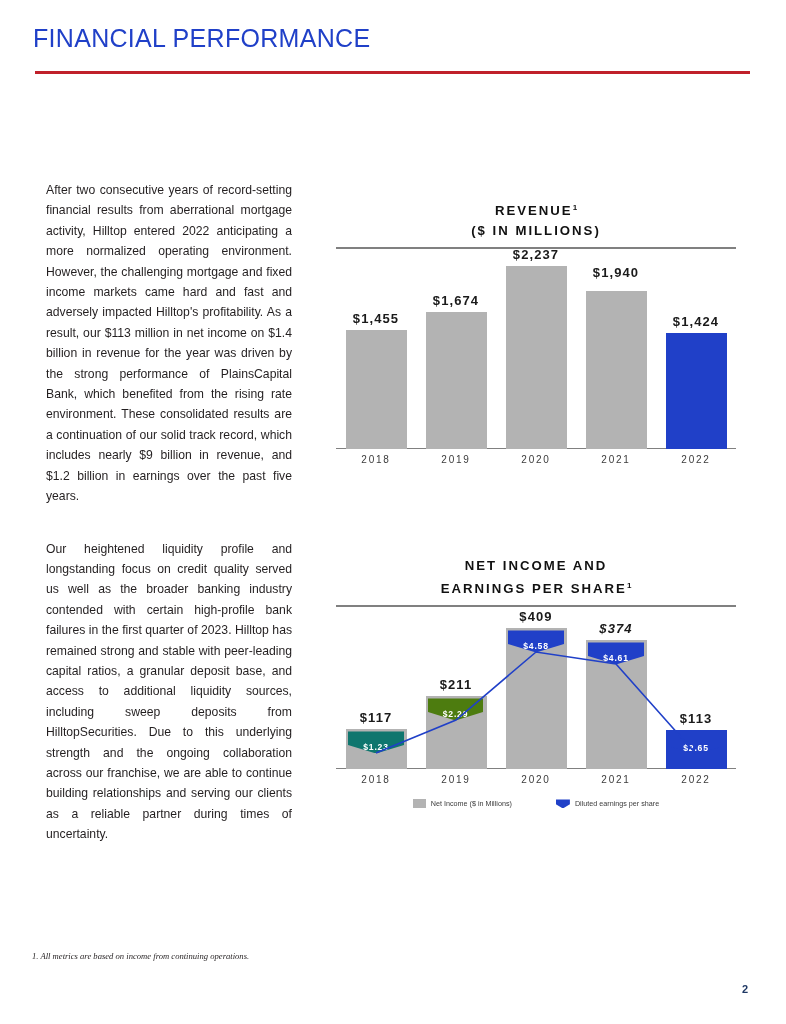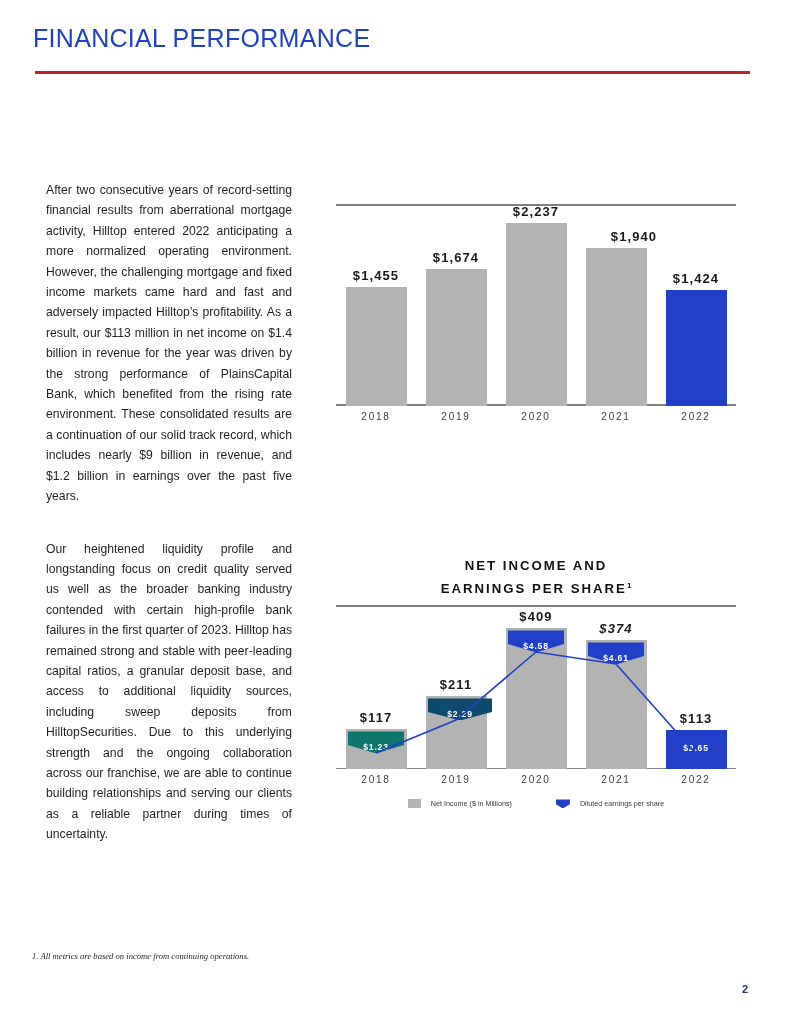--- a/index.html
+++ b/index.html
@@ -70,21 +70,21 @@
     -webkit-clip-path: polygon(0 0, 100% 0, 100% 62%, 50% 100%, 0 62%);
     clip-path: polygon(0 0, 100% 0, 100% 62%, 50% 100%, 0 62%);
     box-sizing:border-box;
     padding-top:11px;
   }
   .eps-tag.on-blue { border:0; }
   .eps-line { position:absolute; overflow:visible; pointer-events:none; }
 
   
   .legend { position:absolute; display:flex; align-items:center; gap:9px; font-size:7.2px; color:#3b3b3b; }
-  .legend-item { display:flex; align-items:center; gap:10px; }
+  .legend-item { display:flex; align-items:center; gap:5px; }
   .sw-grey { width:13px; height:9px; background:#b3b3b3; display:inline-block; }
   .sw-blue {
     width:14px; height:9px; background:#2040c8; display:inline-block;
     -webkit-clip-path: polygon(0 0, 100% 0, 100% 55%, 50% 100%, 0 55%);
     clip-path: polygon(0 0, 100% 0, 100% 55%, 50% 100%, 0 55%);
   }
 
   
   .footnote {
     position:absolute; left:32px; top:951px;
@@ -101,31 +101,35 @@
 
 <div class="page-title">FINANCIAL PERFORMANCE</div>
 <div class="title-rule"></div>
 
 <div class="text-col">
   <p class="para">After two consecutive years of record-setting financial results from aberrational mortgage activity, Hilltop entered 2022 anticipating a more normalized operating environment. However, the challenging mortgage and fixed income markets came hard and fast and adversely impacted Hilltop's profitability. As a result, our $113 million in net income on $1.4 billion in revenue for the year was driven by the strong performance of PlainsCapital Bank, which benefited from the rising rate environment. These consolidated results are a continuation of our solid track record, which includes nearly $9 billion in revenue, and $1.2 billion in earnings over the past five years.</p>
   <p class="para">Our heightened liquidity profile and longstanding focus on credit quality served us well as the broader banking industry contended with certain high-profile bank failures in the first quarter of 2023. Hilltop has remained strong and stable with peer-leading capital ratios, a granular deposit base, and access to additional liquidity sources, including sweep deposits from HilltopSecurities. Due to this underlying strength and the ongoing collaboration across our franchise, we are able to continue building relationships and serving our clients as a reliable partner during times of uncertainty.</p>
 </div>
 
 <div class="chart" id="chart-revenue" style="left:336px; top:198px; width:400px;">
+  <div class="chart-title">
+    <span>REVENUE</span><sup>1</sup><br>
+    <span>($ IN MILLIONS)</span>
+  </div>
   <div class="title-line"></div>
   <div class="plot" id="plot-revenue" style="height:200px; margin-top:0;">
       <div class="baseline" style="bottom: 0px;"></div>
       <div class="bar bar-grey" style="left: 9.5px; width: 61px; height: 119px; background: rgb(179, 179, 179);"></div>
       <div class="bar-value" style="left: -8.5px; width: 97px; bottom: 123px;">$1,455</div>
       <div class="bar bar-grey" style="left: 89.5px; width: 61px; height: 137px; background: rgb(179, 179, 179);"></div>
       <div class="bar-value" style="left: 71.5px; width: 97px; bottom: 141px;">$1,674</div>
       <div class="bar bar-grey" style="left: 169.5px; width: 61px; height: 183px; background: rgb(179, 179, 179);"></div>
       <div class="bar-value" style="left: 151.5px; width: 97px; bottom: 187px;">$2,237</div>
       <div class="bar bar-grey" style="left: 249.5px; width: 61px; height: 158px; background: rgb(179, 179, 179);"></div>
-      <div class="bar-value" style="left: 231.5px; width: 97px; bottom: 162px; padding-left: 18px;">$1,940</div>
+      <div class="bar-value" style="left: 231.5px; width: 97px; bottom: 169px;">$1,940</div>
       <div class="bar bar-blue" style="left: 329.5px; width: 61px; height: 116px; background: rgb(32, 64, 200);"></div>
       <div class="bar-value" style="left: 311.5px; width: 97px; bottom: 120px;">$1,424</div>
     </div>
   <div id="xaxis-revenue" style="position:relative; height:26px;">
       <div class="x-label" style="left: 0px; width: 80px; top: 5px;">2018</div>
       <div class="x-label" style="left: 80px; width: 80px; top: 5px;">2019</div>
       <div class="x-label" style="left: 160px; width: 80px; top: 5px;">2020</div>
       <div class="x-label" style="left: 240px; width: 80px; top: 5px;">2021</div>
       <div class="x-label" style="left: 320px; width: 80px; top: 5px;">2022</div>
     </div>
@@ -143,21 +147,21 @@
       <div class="bar-value" style="left: -8.5px; width: 97px; bottom: 44px;">$117</div>
       <div class="bar bar-grey" style="left: 89.5px; width: 61px; height: 73px; background: rgb(179, 179, 179);"></div>
       <div class="bar-value" style="left: 71.5px; width: 97px; bottom: 77px;">$211</div>
       <div class="bar bar-grey" style="left: 169.5px; width: 61px; height: 141px; background: rgb(179, 179, 179);"></div>
       <div class="bar-value" style="left: 151.5px; width: 97px; bottom: 145px;">$409</div>
       <div class="bar bar-grey" style="left: 249.5px; width: 61px; height: 129px; background: rgb(179, 179, 179);"></div>
       <div class="bar-value" style="left: 231.5px; width: 97px; bottom: 133px; font-style: italic;">$374</div>
       <div class="bar bar-blue" style="left: 329.5px; width: 61px; height: 39px; background: rgb(32, 64, 200);"></div>
       <div class="bar-value" style="left: 311.5px; width: 97px; bottom: 43px;">$113</div>
       <div class="eps-tag" style="left: 12px; width: 56px; height: 22px; bottom: 16px; background: #0f766e;">$1.23</div>
-      <div class="eps-tag" style="left: 92px; width: 64px; height: 22px; bottom: 49px; background: #0c4a6e;">$2.29</div>
+      <div class="eps-tag" style="left: 92px; width: 55px; height: 22px; bottom: 49px; background: #4d7c0f;">$2.29</div>
       <div class="eps-tag" style="left: 172px; width: 56px; height: 22px; bottom: 117px; background: rgb(32, 64, 200);">$4.58</div>
       <div class="eps-tag" style="left: 252px; width: 56px; height: 22px; bottom: 105px; background: rgb(32, 64, 200);">$4.61</div>
       <div class="eps-tag on-blue" style="left: 332px; width: 56px; height: 22px; bottom: 15px; background: rgb(32, 64, 200);">$2.65</div>
       <svg class="eps-line" width="400" height="162" style="left: 0px; top: 0px;">
         <polyline points="40,146 120,113 200,45 280,57 360,147" fill="none" stroke="#2040c8" stroke-width="1.6"></polyline>
       </svg>
     </div>
   <div id="xaxis-netincome" style="position:relative; height:24px;">
       <div class="x-label" style="left: 0px; width: 80px; top: 5px;">2018</div>
       <div class="x-label" style="left: 80px; width: 80px; top: 5px;">2019</div>

